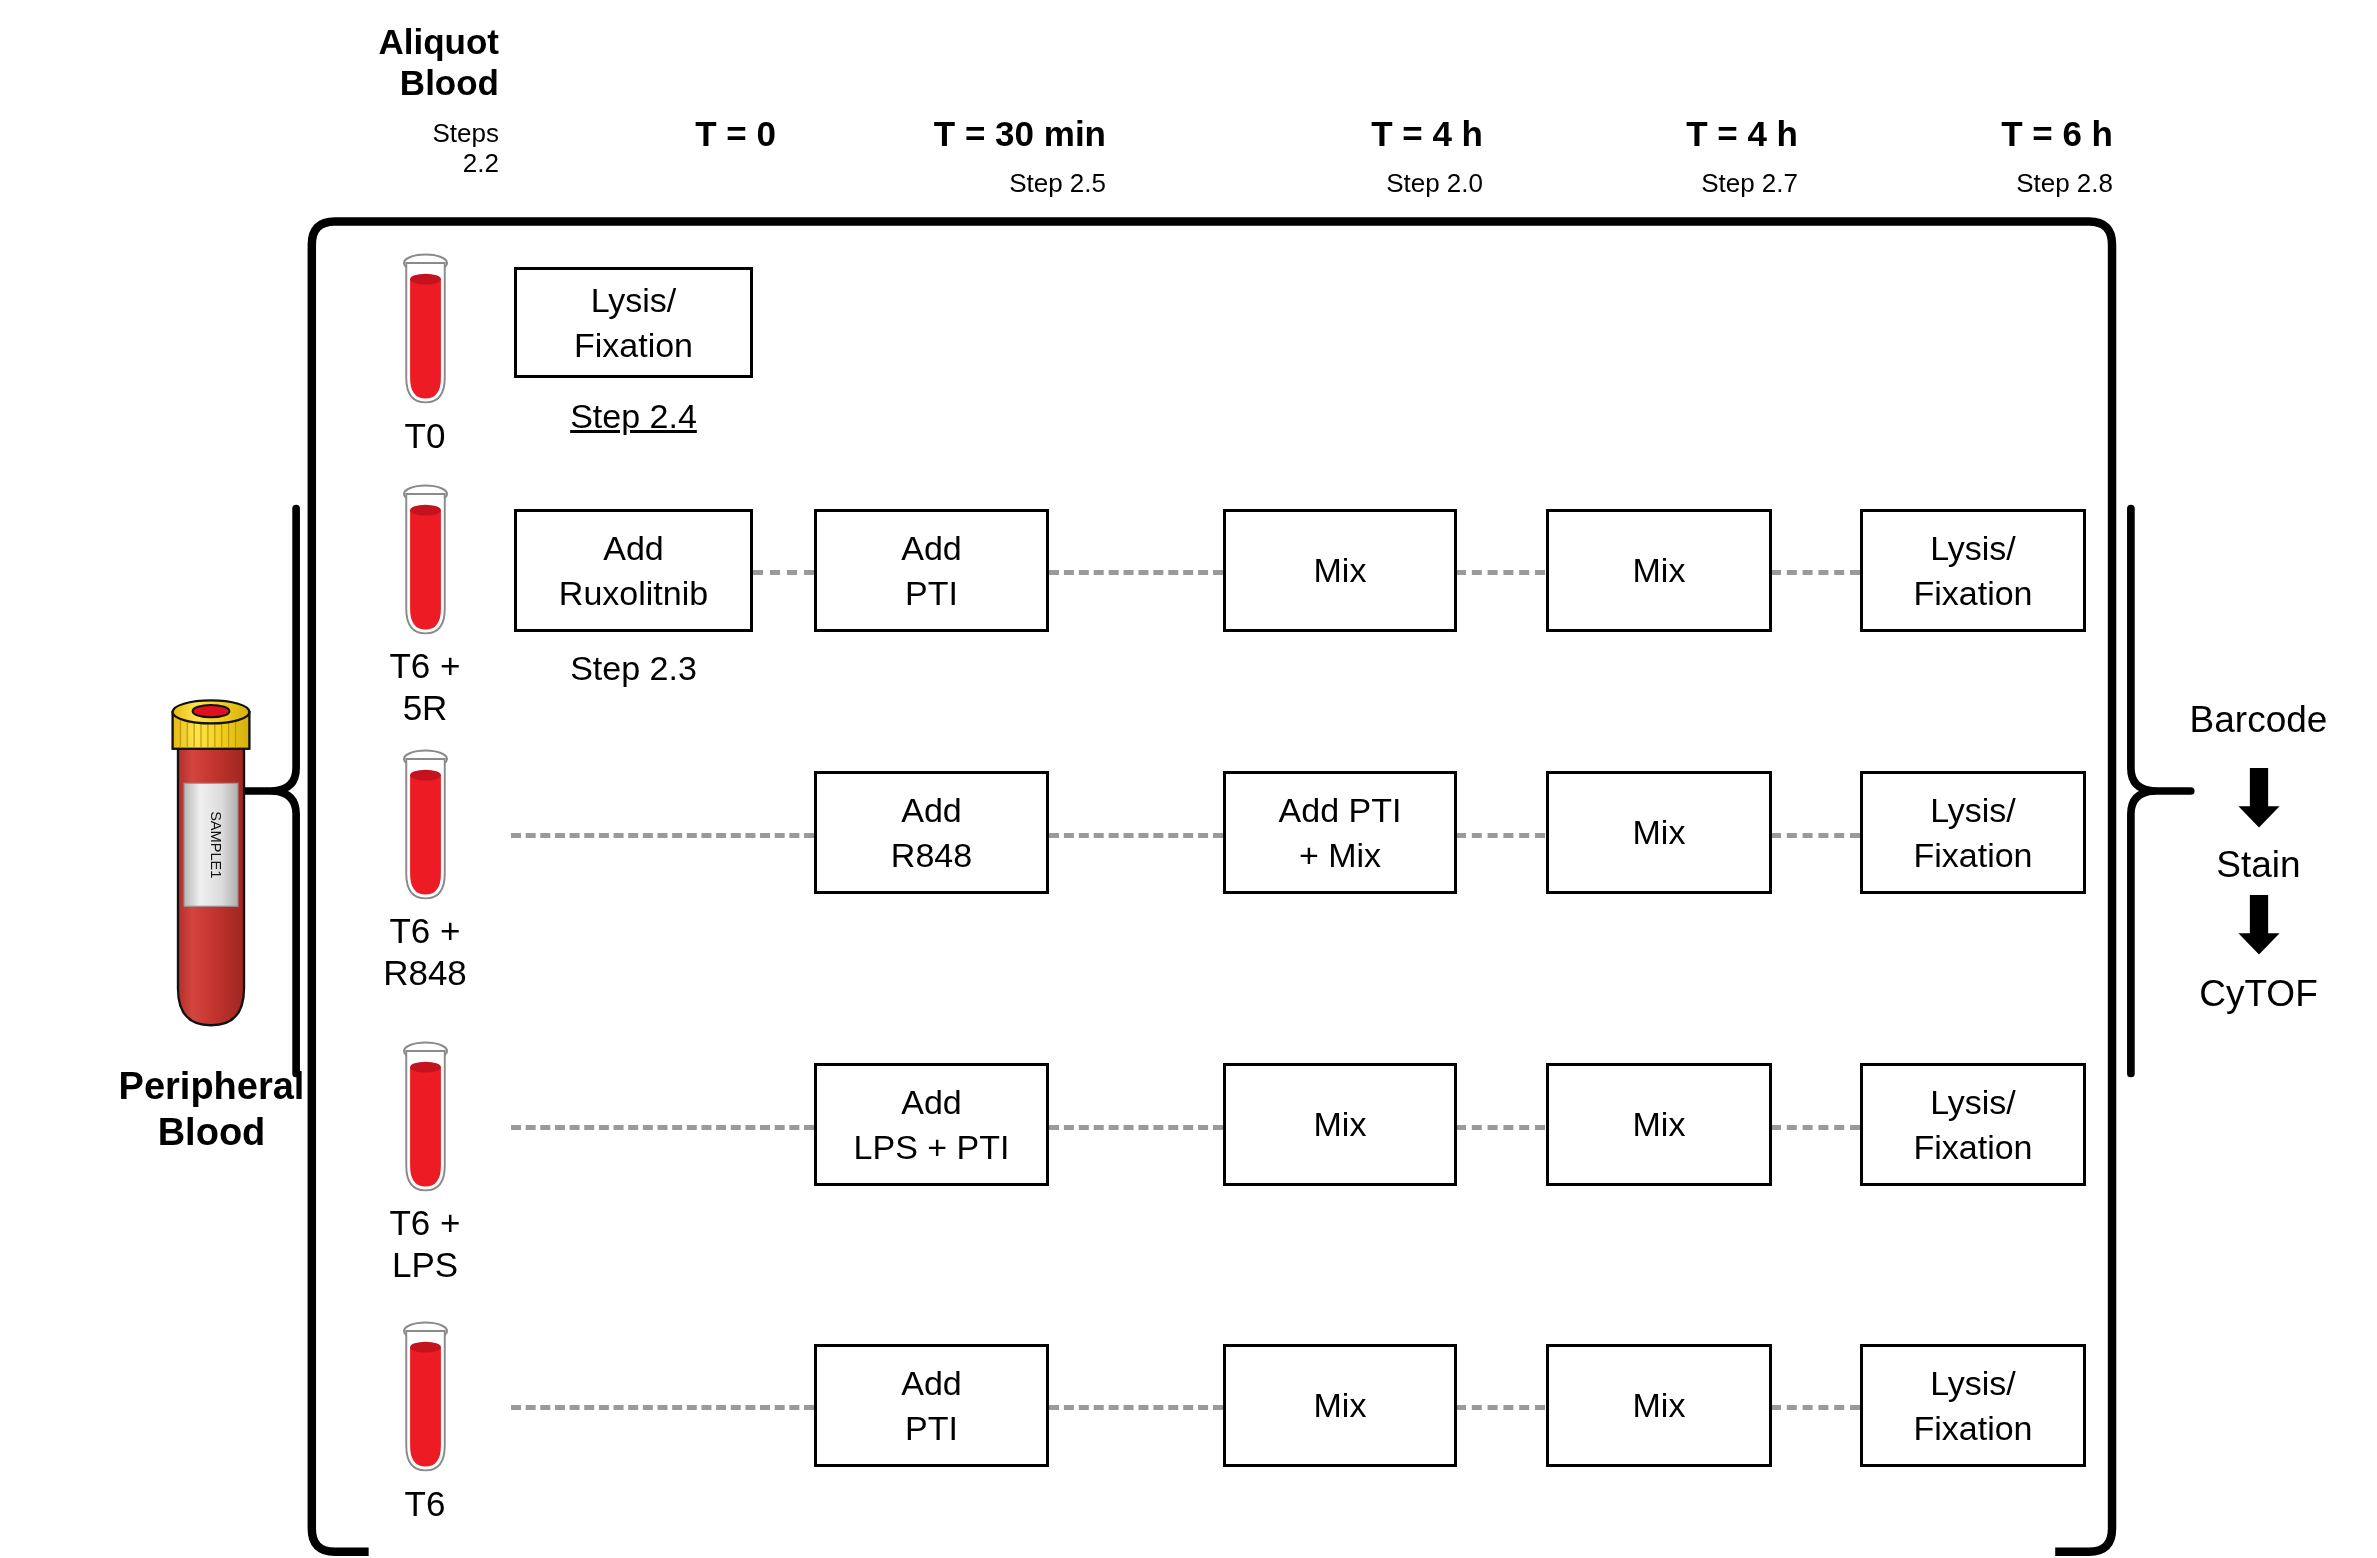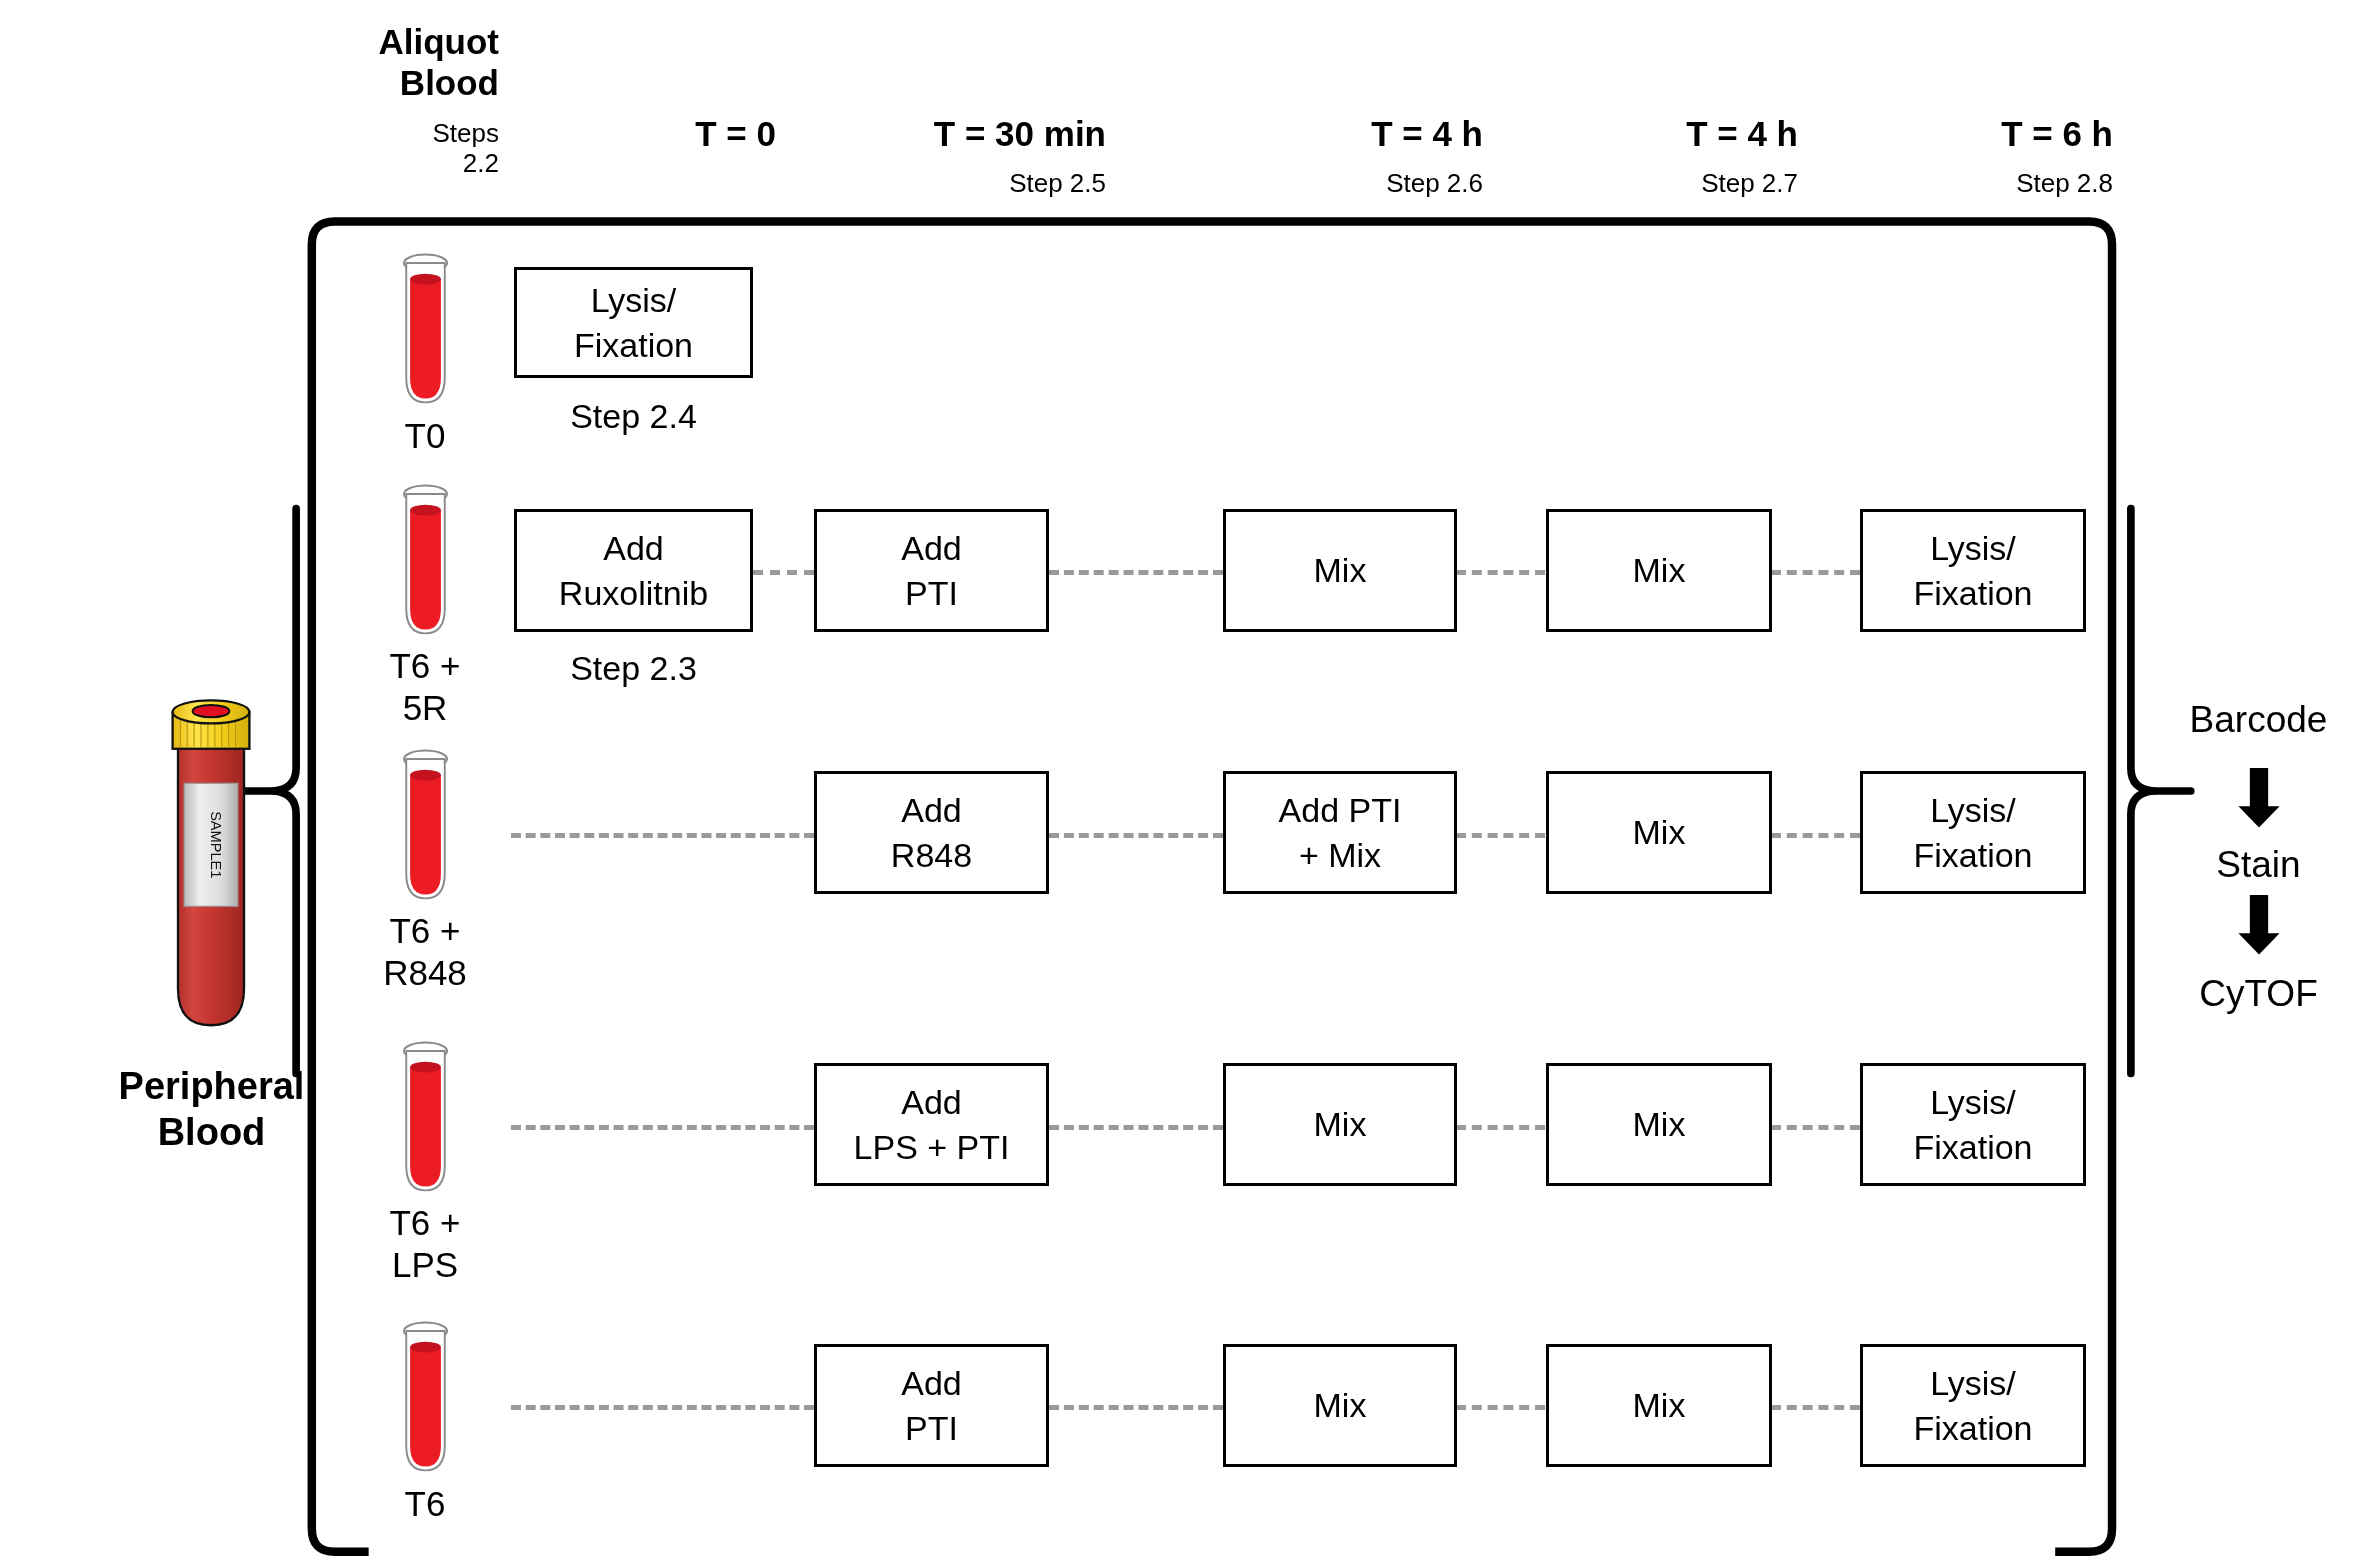--- a/index.html
+++ b/index.html
@@ -123,21 +123,21 @@
     <span class="hl-reg"></span>
   </div>
 
   <div class="col-header" style="left:799px; top:98px; width:307px;">
     <span class="hl-bold">T = 30 min</span>
     <span class="hl-reg">Step 2.5</span>
   </div>
 
   <div class="col-header" style="left:1206px; top:98px; width:277px;">
     <span class="hl-bold">T = 4 h</span>
-    <span class="hl-reg">Step 2.6</span>
+    <span class="hl-reg">Step 2.0</span>
   </div>
 
   <div class="col-header" style="left:1521px; top:98px; width:277px;">
     <span class="hl-bold">T = 4 h</span>
     <span class="hl-reg">Step 2.7</span>
   </div>
 
   <div class="col-header" style="left:1836px; top:98px; width:277px;">
     <span class="hl-bold">T = 6 h</span>
     <span class="hl-reg">Step 2.8</span>
@@ -206,21 +206,21 @@
   <svg class="tube" style="left:400px; top:253px; width:51px; height:154px;" viewBox="0 0 66 200" width="51" height="154">
     <ellipse cx="33" cy="13" rx="28" ry="11" fill="#ffffff" stroke="#8a8a8a" stroke-width="2.5"></ellipse>
     <path d="M 8,13 L 8,162 Q 8,194 33,194 Q 58,194 58,162 L 58,13 Z" fill="#ffffff" stroke="#8a8a8a" stroke-width="2.5"></path>
     <path d="M 13,34 L 13,162 Q 13,189 33,189 Q 53,189 53,162 L 53,34 Z" fill="#ED1C24"></path>
     <ellipse cx="33" cy="34" rx="20" ry="7" fill="#C4121E"></ellipse>
   </svg>
   <div class="tube-label" style="left:333px; top:415px; width:184px;">T0</div>
 
   <div class="pbox" style="left:514px; top:267px; width:239px; height:111px;">Lysis/
 Fixation</div>
-  <div class="box-caption" style="left:514px; top:396px; width:239px;">Step 2.4</div>
+  <div class="box-caption" style="left:514px; top:396px; width:239px;text-decoration:underline;">Step 2.4</div>
 
   <svg class="tube" style="left:400px; top:484px; width:51px; height:154px;" viewBox="0 0 66 200" width="51" height="154">
     <ellipse cx="33" cy="13" rx="28" ry="11" fill="#ffffff" stroke="#8a8a8a" stroke-width="2.5"></ellipse>
     <path d="M 8,13 L 8,162 Q 8,194 33,194 Q 58,194 58,162 L 58,13 Z" fill="#ffffff" stroke="#8a8a8a" stroke-width="2.5"></path>
     <path d="M 13,34 L 13,162 Q 13,189 33,189 Q 53,189 53,162 L 53,34 Z" fill="#ED1C24"></path>
     <ellipse cx="33" cy="34" rx="20" ry="7" fill="#C4121E"></ellipse>
   </svg>
   <div class="tube-label" style="left:333px; top:645px; width:184px;">T6 +
 5R</div>
 

